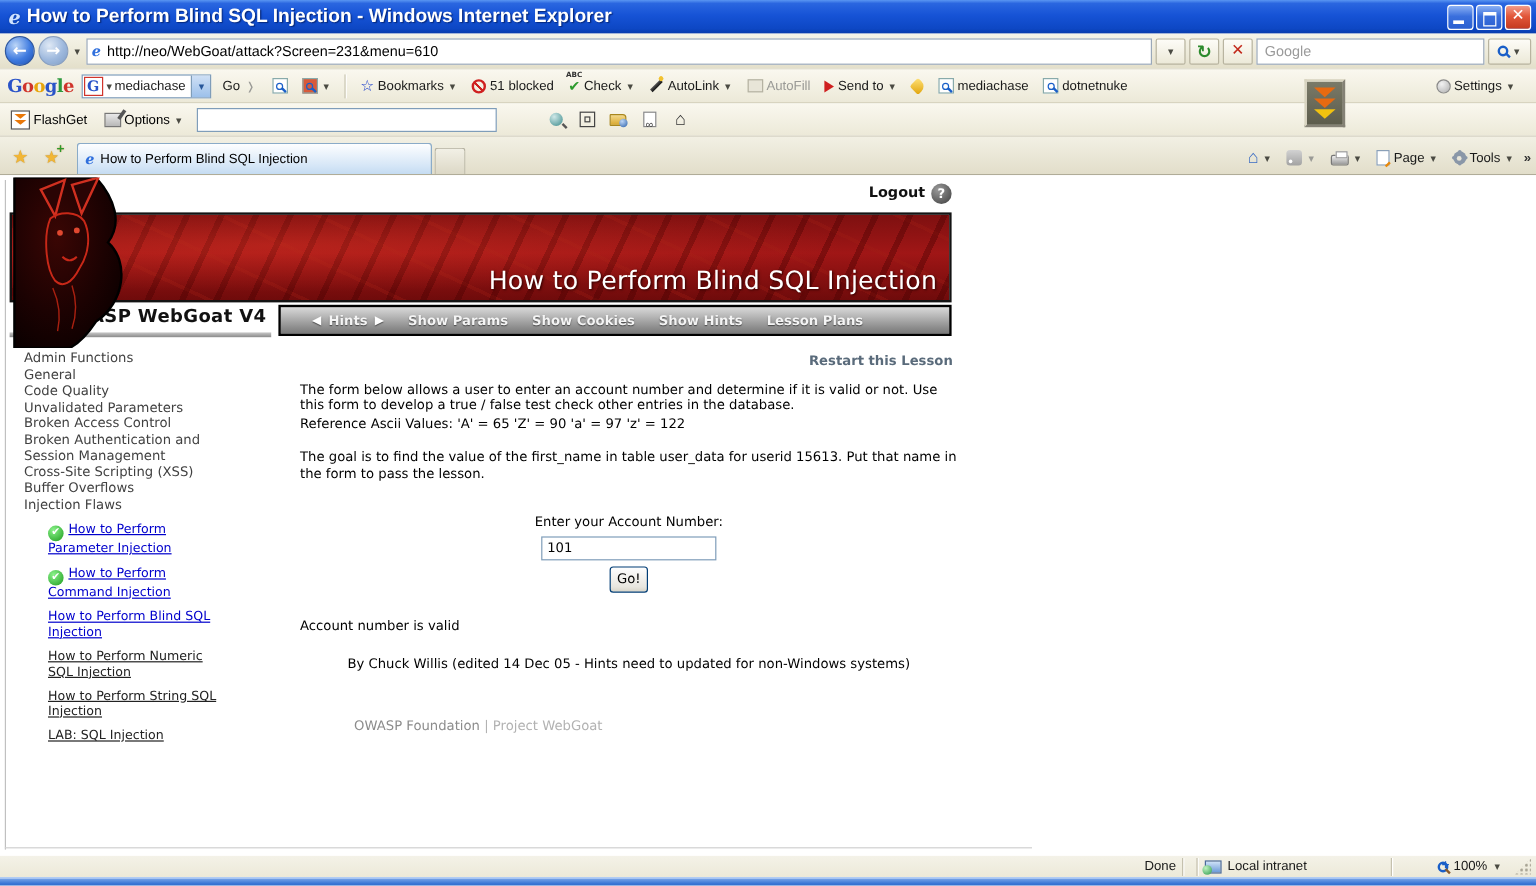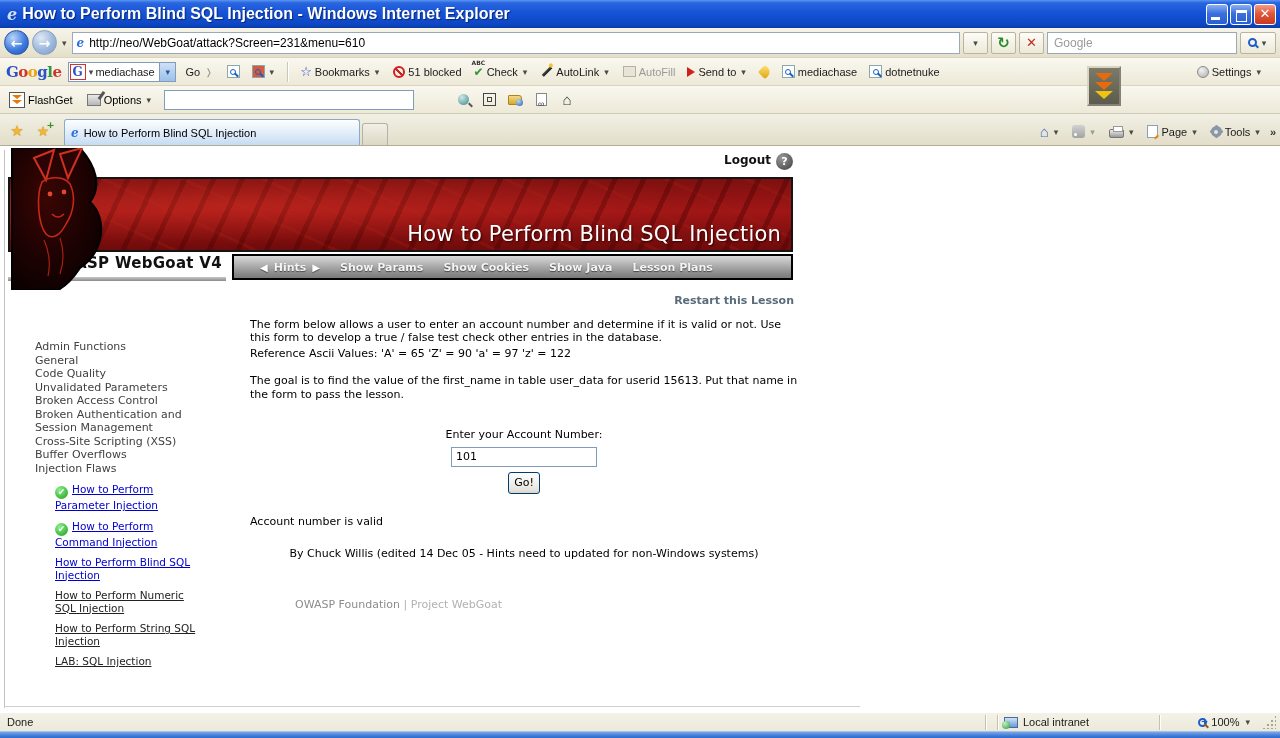--- a/index.html
+++ b/index.html
@@ -159,22 +159,22 @@
   .brand-bar { position:absolute; left:8px; top:131px; width:218px; height:4px;
     background:linear-gradient(#c8c8c8,#8a8a8a); }
 
   .lessonnav { position:absolute; left:232px; top:108px; width:561px; height:26px; border:2px solid #000;
     background:linear-gradient(#d9d9d9,#8a8a8a 80%,#7a7a7a); display:flex; align-items:center; gap:20px;
     padding-left:26px; font-size:11px; font-weight:bold; color:#f4f4f4; }
   .lessonnav .navitem { text-shadow:0 1px 1px #444; white-space:nowrap; }
   .hints-group { display:flex; align-items:center; gap:6px; }
   .tri { font-size:10px; color:#fff; text-shadow:0 1px 1px #444;}
 
-  .sidebar { position:absolute; left:15px; top:146px; width:238px; font-size:11px; color:#414141;
-    line-height:13.5px;margin-top:48px; }
+  .sidebar { position:absolute; left:0; top:146px; width:238px; font-size:11px; color:#414141;
+    line-height:13.5px; }
   .catlist { padding-left:20px; }
   .cat { white-space:normal; width:160px; }
   .lessonlist { }
   .lesson { margin:8px 0 8px 40px; width:150px; line-height:12.5px; font-size:10.5px; }
   .lesson .check { display:none; width:13px; height:13px; border-radius:50%; vertical-align:-2px;
     background:radial-gradient(circle at 35% 30%,#8af28a,#1c9a1c); color:#fff; font:bold 9px "DejaVu Sans",sans-serif;
     text-align:center; line-height:13px; margin-right:4px; }
   .lesson.checked .check { display:inline-block; }
   .lesson .lesson-label { text-decoration:underline; cursor:pointer; }
   .lesson.blue .lesson-label { color:#0000cc; }
@@ -190,21 +190,21 @@
   .gobtn { height:22px; padding:1px 5px; font:11px "DejaVu Sans",sans-serif; border:1px solid #003c74; border-radius:3px;
     background:linear-gradient(#fefefe,#e8e6df 80%,#d8d5c8); }
   .result { margin-top:21px; }
   .byline { margin-top:19px; text-align:center; }
   .footer { margin-top:37px; margin-left:45px; font-weight:normal; color:#8c8c8c; }
   .footer .pipe, .footer .proj { color:#b2b2b2; }
 
   
   .statusbar { height:19px; background:linear-gradient(#f4f2e8,#ece9d8); border-top:1px solid #fff;
     box-shadow:0 -1px 0 #b5b2a2; display:flex; align-items:center; font-size:11px; color:#1a1a1a; padding:0 4px; }
-  .sb-done { flex:1; padding-left:3px; }
+  .sb-done { flex:1; padding-left:3px;text-align:right; }
   .sb-sep { width:2px; height:15px; border-left:1px solid #c5c1ae; border-right:1px solid #fff; margin:0 5px;}
   .zone { display:flex; align-items:center; gap:5px; width:150px; }
   .zone-ico { width:14px; height:11px; background:linear-gradient(#cfe2f7,#6a9ad8); border:1px solid #4a6a9a; position:relative;}
   .zone-ico::after{content:""; position:absolute; left:-3px; bottom:-2px; width:8px; height:8px; border-radius:50%;
     background:radial-gradient(circle at 35% 30%,#bff2bf,#2c9a4c);}
   .zoomctl { display:flex; align-items:center; gap:4px; width:110px; justify-content:flex-end; }
   .magplus { position:relative; width:9px; height:9px; border:2px solid #1a5fc8; border-radius:50%; }
   .magplus::before{content:"+"; position:absolute; left:0.5px; top:-3.5px; color:#1a5fc8; font:bold 9px "DejaVu Sans",sans-serif;}
   .magplus::after{content:""; position:absolute; width:5px; height:2px; background:#8a5a2a; transform:rotate(45deg); right:-4px; bottom:-2px;}
   .grip { width:14px; height:14px; margin-left:6px;
@@ -441,21 +441,21 @@
     <div class="brand-bar"></div>
 
     <div class="lessonnav">
       <span class="hints-group">
         <span class="tri">◀</span>
         <span class="navitem">Hints</span>
         <span class="tri">▶</span>
       </span>
       <span class="navitem">Show Params</span>
       <span class="navitem">Show Cookies</span>
-      <span class="navitem">Show Java</span>
+      <span class="navitem">Show Hints</span>
       <span class="navitem">Lesson Plans</span>
     </div>
 
     <div class="sidebar">
       <div class="catlist">
 
       <div class="cat">Admin Functions</div>
           <div class="cat">General</div>
           <div class="cat">Code Quality</div>
           <div class="cat">Unvalidated Parameters</div>

